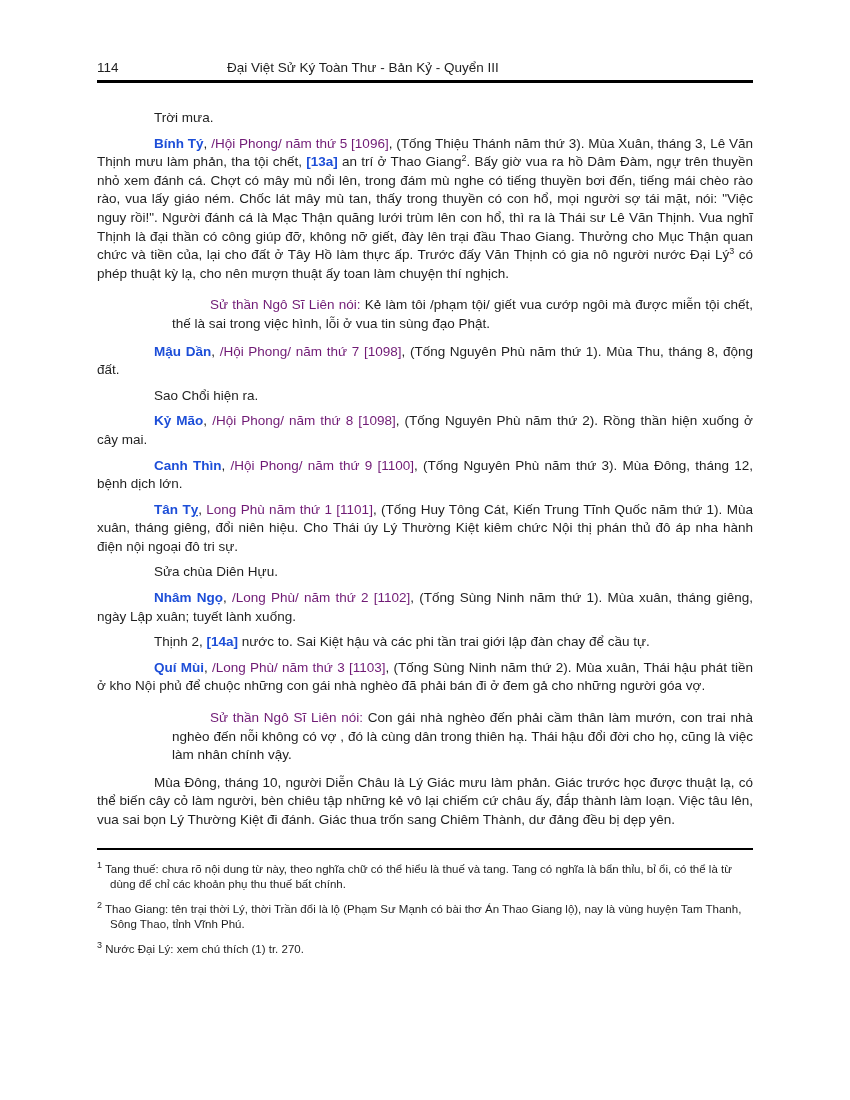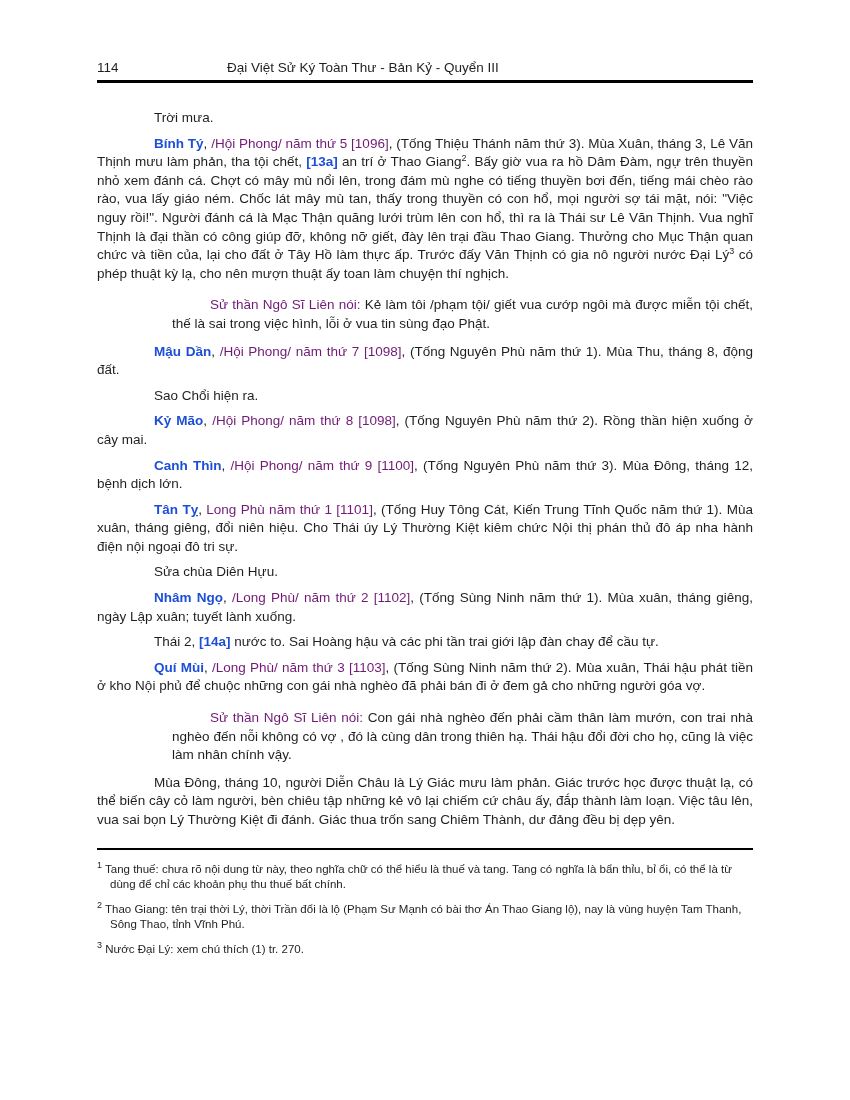--- a/index.html
+++ b/index.html
@@ -41,21 +41,21 @@
         <p class="para"><span class="seg-plain">Trời mưa.</span></p>
         <p class="para"><span class="seg-bold">Bính Tý</span><span class="seg-plain">, </span><span class="seg-gray">/Hội Phong/ năm thứ 5 [1096]</span><span class="seg-plain">, (Tống Thiệu Thánh năm thứ 3). Mùa Xuân, tháng 3, Lê Văn Thịnh mưu làm phản, tha tội chết, </span><span class="seg-bold">[13a]</span><span class="seg-plain"> an trí ở Thao Giang</span><span class="seg-sup">2</span><span class="seg-plain">. Bấy giờ vua ra hồ Dâm Đàm, ngự trên thuyền nhỏ xem đánh cá. Chợt có mây mù nổi lên, trong đám mù nghe có tiếng thuyền bơi đến, tiếng mái chèo rào rào, vua lấy giáo ném. Chốc lát mây mù tan, thấy trong thuyền có con hổ, mọi người sợ tái mặt, nói: "Việc nguy rồi!". Người đánh cá là Mạc Thận quăng lưới trùm lên con hổ, thì ra là Thái sư Lê Văn Thịnh. Vua nghĩ Thịnh là đại thần có công giúp đỡ, không nỡ giết, đày lên trại đầu Thao Giang. Thưởng cho Mục Thận quan chức và tiền của, lại cho đất ở Tây Hồ làm thực ấp. Trước đấy Văn Thịnh có gia nô người nước Đại Lý</span><span class="seg-sup">3</span><span class="seg-plain"> có phép thuật kỳ lạ, cho nên mượn thuật ấy toan làm chuyện thí nghịch.</span></p>
         <p class="quote"><span class="seg-gray">Sử thần Ngô Sĩ Liên nói: </span><span class="seg-plain">Kẻ làm tôi /phạm tội/ giết vua cướp ngôi mà được miễn tội chết, thế là sai trong việc hình, lỗi ở vua tin sùng đạo Phật.</span></p>
         <p class="para"><span class="seg-bold">Mậu Dần</span><span class="seg-plain">, </span><span class="seg-gray">/Hội Phong/ năm thứ 7 [1098]</span><span class="seg-plain">, (Tống Nguyên Phù năm thứ 1). Mùa Thu, tháng 8, động đất.</span></p>
         <p class="para"><span class="seg-plain">Sao Chổi hiện ra.</span></p>
         <p class="para"><span class="seg-bold">Kỷ Mão</span><span class="seg-plain">, </span><span class="seg-gray">/Hội Phong/ năm thứ 8 [1098]</span><span class="seg-plain">, (Tống Nguyên Phù năm thứ 2). Rồng thần hiện xuống ở cây mai.</span></p>
         <p class="para"><span class="seg-bold">Canh Thìn</span><span class="seg-plain">, </span><span class="seg-gray">/Hội Phong/ năm thứ 9 [1100]</span><span class="seg-plain">, (Tống Nguyên Phù năm thứ 3). Mùa Đông, tháng 12, bệnh dịch lớn.</span></p>
         <p class="para"><span class="seg-bold">Tân Tỵ</span><span class="seg-plain">, </span><span class="seg-gray">Long Phù năm thứ 1 [1101]</span><span class="seg-plain">, (Tống Huy Tông Cát, Kiến Trung Tĩnh Quốc năm thứ 1). Mùa xuân, tháng giêng, đổi niên hiệu. Cho Thái úy Lý Thường Kiệt kiêm chức Nội thị phán thủ đô áp nha hành điện nội ngoại đô tri sự.</span></p>
         <p class="para"><span class="seg-plain">Sửa chùa Diên Hựu.</span></p>
         <p class="para"><span class="seg-bold">Nhâm Ngọ</span><span class="seg-plain">, </span><span class="seg-gray">/Long Phù/ năm thứ 2 [1102]</span><span class="seg-plain">, (Tống Sùng Ninh năm thứ 1). Mùa xuân, tháng giêng, ngày Lập xuân; tuyết lành xuống.</span></p>
-        <p class="para"><span class="seg-plain">Thái 2, </span><span class="seg-bold">[14a]</span><span class="seg-plain"> nước to. Sai Hoàng hậu và các phi tần trai giới lập đàn chay để cầu tự.</span></p>
+        <p class="para"><span class="seg-plain">Thịnh 2, </span><span class="seg-bold">[14a]</span><span class="seg-plain"> nước to. Sai Kiệt hậu và các phi tần trai giới lập đàn chay để cầu tự.</span></p>
         <p class="para"><span class="seg-bold">Quí Mùi</span><span class="seg-plain">, </span><span class="seg-gray">/Long Phù/ năm thứ 3 [1103]</span><span class="seg-plain">, (Tống Sùng Ninh năm thứ 2). Mùa xuân, Thái hậu phát tiền ở kho Nội phủ để chuộc những con gái nhà nghèo đã phải bán đi ở đem gả cho những người góa vợ.</span></p>
         <p class="quote"><span class="seg-gray">Sử thần Ngô Sĩ Liên nói: </span><span class="seg-plain">Con gái nhà nghèo đến phải cầm thân làm mướn, con trai nhà nghèo đến nỗi không có vợ , đó là cùng dân trong thiên hạ. Thái hậu đổi đời cho họ, cũng là việc làm nhân chính vậy.</span></p>
         <p class="para"><span class="seg-plain">Mùa Đông, tháng 10, người Diễn Châu là Lý Giác mưu làm phản. Giác trước học được thuật lạ, có thể biến cây cỏ làm người, bèn chiêu tập những kẻ vô lại chiếm cứ châu ấy, đắp thành làm loạn. Việc tâu lên, vua sai bọn Lý Thường Kiệt đi đánh. Giác thua trốn sang Chiêm Thành, dư đảng đều bị dẹp yên.</span></p>
       </div>
 
     <div class="footnote-separator"></div>
     <div class="footnotes" id="footnotes">
         <div class="footnote"><sup>1</sup><span> Tang thuế: chưa rõ nội dung từ này, theo nghĩa chữ có thể hiểu là thuế và tang. Tang có nghĩa là bẩn thỉu, bỉ ổi, có thể là từ dùng để chỉ các khoản phụ thu thuế bất chính.</span></div>
         <div class="footnote"><sup>2</sup><span> Thao Giang: tên trại thời Lý, thời Trần đổi là lộ (Phạm Sư Mạnh có bài thơ Án Thao Giang lộ), nay là vùng huyện Tam Thanh, Sông Thao, tỉnh Vĩnh Phú.</span></div>
         <div class="footnote"><sup>3</sup><span> Nước Đại Lý: xem chú thích (1) tr. 270.</span></div>

